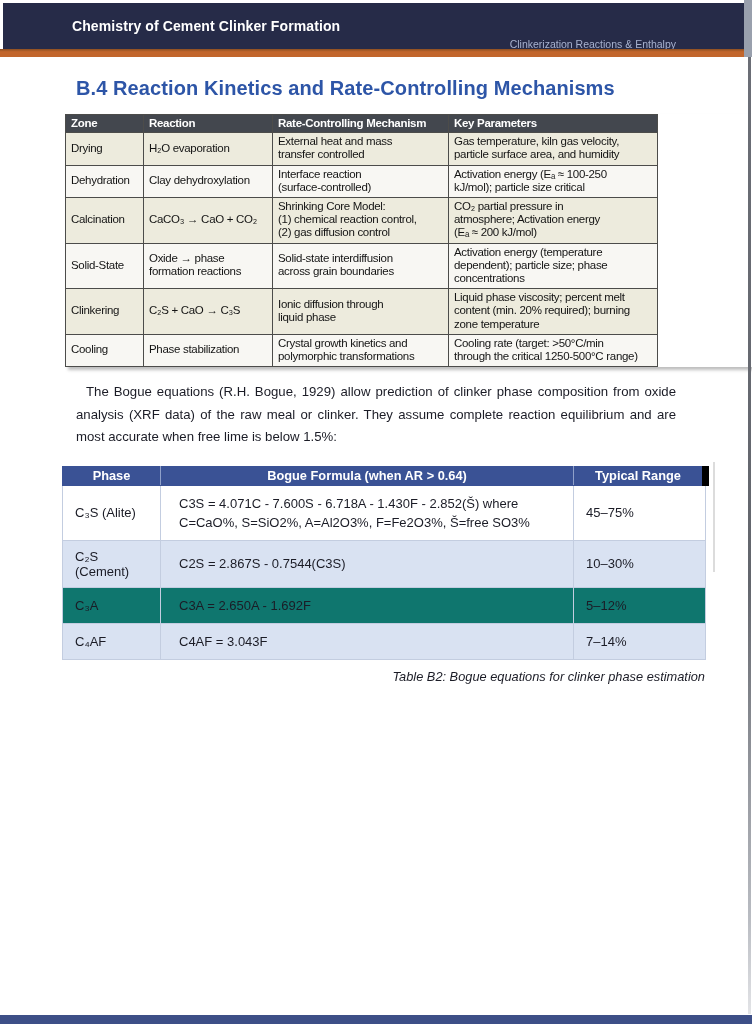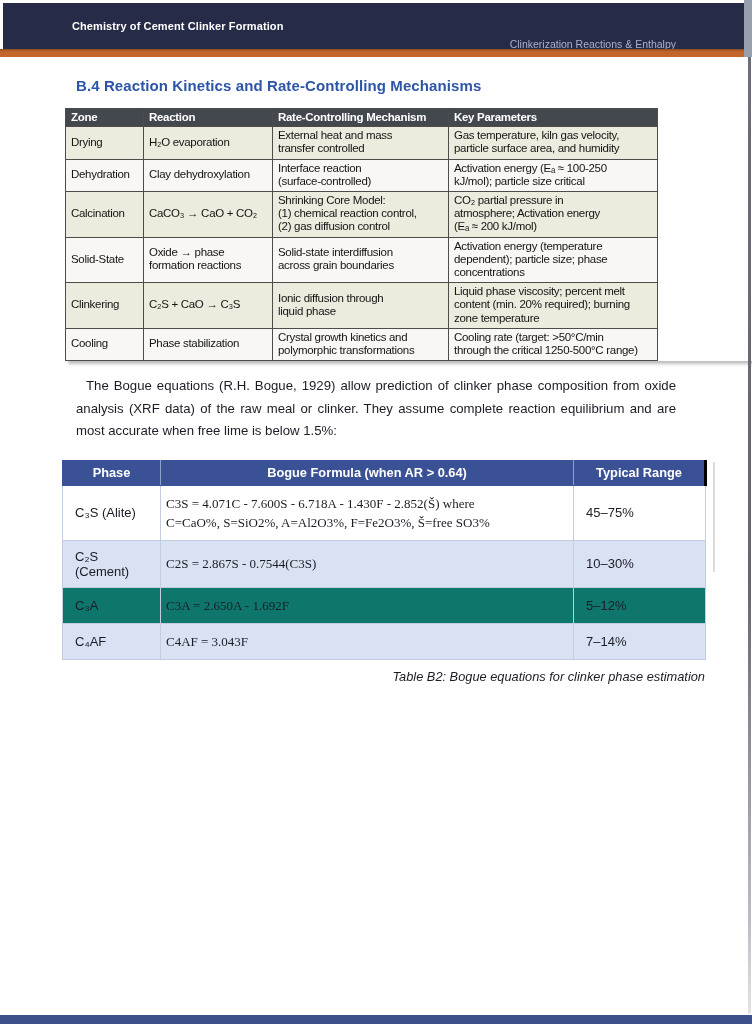--- a/index.html
+++ b/index.html
@@ -12,41 +12,41 @@
     overflow: hidden;
   }
 
   
   .doc-header {
     position: absolute; top: 3px; left: 3px; right: 8px; height: 46px;
     background: #262b48;
     display: flex; align-items: center; justify-content: space-between;
     padding: 0 68px 0 69px;
   }
-  .doc-header .title { color: #ffffff; font-weight: bold; font-size: 11px; letter-spacing: .1px; }
+  .doc-header .title { color: #ffffff; font-weight: bold; font-size: 14px; letter-spacing: .1px; }
   .doc-header .right-label { color: #a8b2cf; font-size: 10.5px; margin-top: 36px; }
   .accent-bar {
     position: absolute; top: 49px; left: 0; right: 8px; height: 8px;
     background: linear-gradient(to bottom, #8a4f22 0%, #c2662c 35%, #c2662c 100%);
   }
   .footer-bar {
     position: absolute; left: 0; right: 0; bottom: 0; height: 9px;
     background: #3d4f87;
   }
   .edge-top { position: absolute; top: 0; right: 0; width: 8px; height: 57px; background: #99a0ad; }
   .edge-line { position: absolute; top: 57px; bottom: 10px; right: 1px; width: 3px;
     background: linear-gradient(to bottom, #6b6e76 0%, #63666d 55%, #b9bcc2 90%, #e3e4e7 100%); }
   .artifact-line { position: absolute; top: 462px; left: 713px; width: 2px; height: 110px; background: #dcdcdc; }
 
   
   .content { position: absolute; top: 57px; left: 0; right: 0; }
 
   .section-heading {
     margin: 20px 0 10px 76px;
-    color: #2d55a7; font-size: 15px; font-weight: bold; letter-spacing: .1px;
+    color: #2d55a7; font-size: 20px; font-weight: bold; letter-spacing: .1px;
   }
   .para {
     margin: 0 0 0 76px; width: 600px;
     font-size: 13.2px; line-height: 22.5px; text-align: justify; color: #1b1c26;
   }
   .para.indent-first { text-indent: 10px; }
 
   
   .tableB1-wrap { margin: 14px 0 0 65px; width: 712px; box-shadow: 3px 3px 3px rgba(110,110,110,.45); }
   table.b1 {
@@ -70,25 +70,25 @@
   .bogue-para { margin-top: 14px; }
 
   
   .tableB2-wrap { margin: 17px 0 0 62px; width: 643px; }
   table.b2 {
     width: 643px; table-layout: fixed; border-collapse: collapse;
     font-size: 13px; color: #1b1c26;
   }
   table.b2 th {
     background: #3a5295; color: #ffffff; font-weight: bold; font-size: 12.8px;
-    text-align: center; height: 25px; border: 1px solid #3a5295; border-right: 1px solid #8fa0c9;
-  }
-  table.b2 th:last-child { border-right: 3px solid #000000; }
+    text-align: center; height: 19px; border: 1px solid #3a5295; border-right: 1px solid #8fa0c9;
+  }
+  table.b2 th:last-child { border-right: 7px solid #000000; }
   table.b2 td { border: 1px solid #c3cde0; padding: 8px 10px 8px 12px; vertical-align: middle; }
-  table.b2 td.formula-cell { padding-left: 5px; line-height: 19px; font-family: Liberation Serif, serif; }
+  table.b2 td.formula-cell { padding-left: 18px; line-height: 19px; }
   table.b2 tr.bg-white td { background: #ffffff; }
   table.b2 tr.bg-blue td { background: #d9e2f2; }
   table.b2 tr.bg-faint td { background: #0f766e; }
   .col-phase { width: 98px; } .col-formula { width: 413px; } .col-range { width: 132px; }
   table.b2 tr.row-tall td { height: 54px; }
   table.b2 tr.row-std td { height: 33px; }
 
   .caption-b2 {
     margin: 9px 0 0 62px; width: 643px; text-align: right;
     font-style: italic; font-size: 12.8px; color: #1b1c26;

